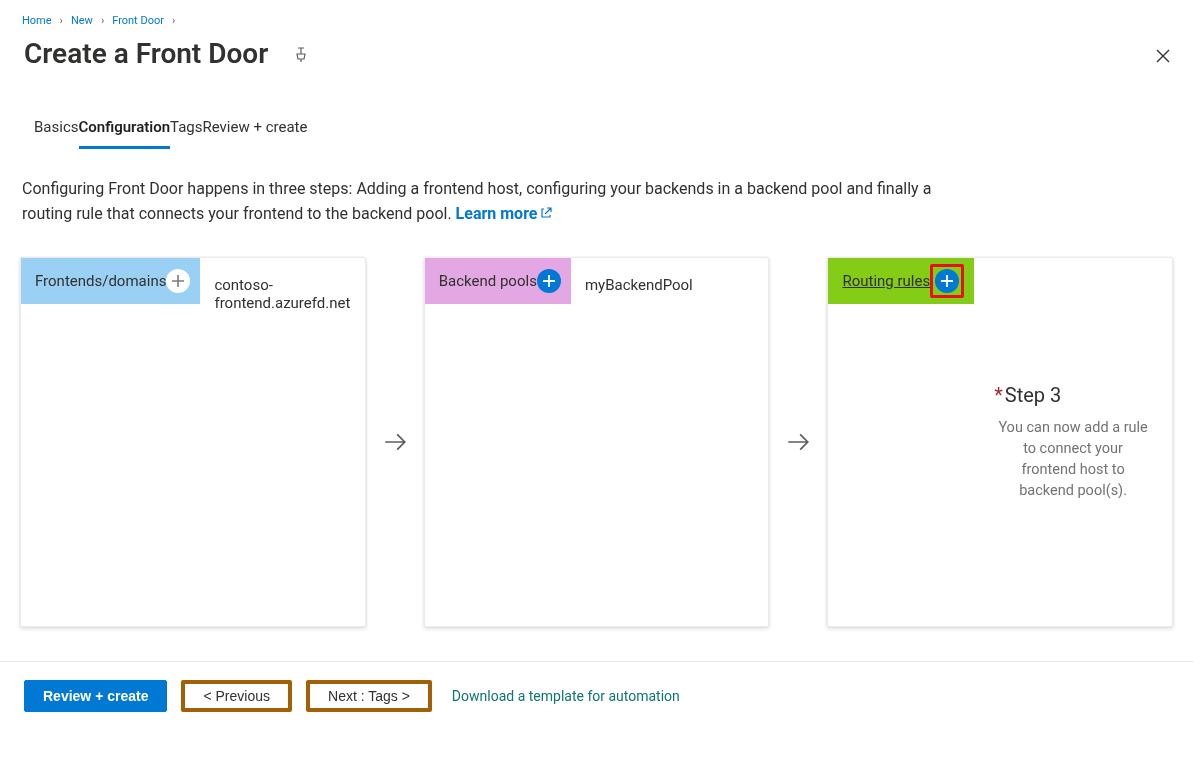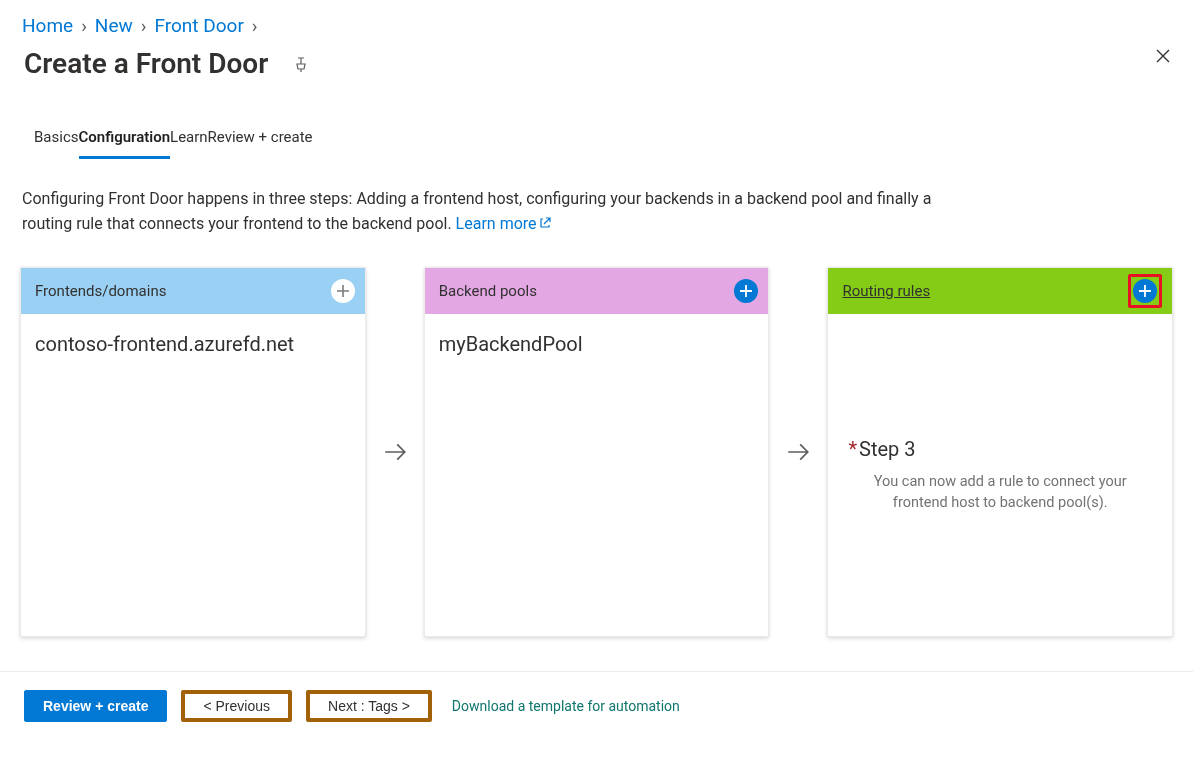--- a/index.html
+++ b/index.html
@@ -8,50 +8,50 @@
     font-family: "Segoe UI", -apple-system, BlinkMacSystemFont, Roboto, "Helvetica Neue", Arial, sans-serif;
     font-size: 14px;
     color: #323130;
     background: #ffffff;
     width: 1193px;
   }
 
   .page { padding: 10px 20px 0 20px; position: relative; }
 
   
-  .breadcrumb { display: flex; align-items: center; gap: 8px; font-size: 19px; padding: 4px 2px 10px 2px; }
+  .breadcrumb { display: flex; align-items: center; gap: 8px; font-size: 11px; padding: 4px 2px 10px 2px; }
   .breadcrumb .sep { color: #605e5c; }
   .breadcrumb .crumb { color: #0078D4; cursor: pointer; }
 
   
   .title-row { display:flex; align-items:center; justify-content:space-between; padding-right:0px; }
   .title-left { display:flex; align-items:center; gap:25px; }
   h1.page-title { font-size: 28px; font-weight: 600; margin: 0 0 6px 4px; }
   .pin-icon svg { width:16px; height:16px; }
   .close-x { position:absolute; top:48px; right:22px; cursor:pointer; }
   .close-x svg { width:16px; height:16px; stroke:#323130; }
 
   
   .tabs { display:flex; margin: 42px 0 0 14px; font-size:15px; }
   .tab { padding: 0 0 10px 0; cursor:pointer; color:#323130; }
   .tab.active { font-weight:600; border-bottom:3px solid #0078D4; color:#201f1e; }
 
   
   .intro { margin: 28px 0 0 2px; font-size:16px; max-width: 930px; line-height:1.55; }
-  .intro .link { color:#0078D4; cursor:pointer; display:inline-flex; align-items:flex-end; gap:2px;}
+  .intro .link { color:#0078D4; cursor:pointer; display:inline-flex; align-items:flex-end; gap:2px;font-weight:bold;}
   .ext-icon svg { width:12px; height:12px; }
 
   
   .cards { display:flex; align-items:stretch; margin-top:30px; gap:0; }
   .card {
     width: 380px;
     border:1px solid #edebe9;
     box-shadow: 0 2px 4px rgba(0,0,0,0.12), 0 0 2px rgba(0,0,0,0.10);
     border-radius:2px;
-    display:flex; flex-direction:column;
+    display:flex; flex-direction:row;
     background:#fff;
     min-height: 370px;
   }
   .card-header {
     height:46px; display:flex; align-items:center; justify-content:space-between;
     padding: 0 10px 0 14px; font-size:15px; font-weight:400;
   }
   .hdr-blue   { background:#9bd0f5; }
   .hdr-pink   { background:#e3a8e3; }
   .hdr-green  { background:#84cc16;text-decoration:underline; }
@@ -59,21 +59,21 @@
     width:24px; height:24px; border-radius:50%; display:flex; align-items:center; justify-content:center;
     cursor:pointer;
   }
   .add-white { background:#ffffff; }
   .add-blue  { background:#0078D4; }
   .add-btn svg { width:14px; height:14px; }
   .add-white svg path { stroke:#7c7c7c; }
   .add-blue  svg path { stroke:#ffffff; }
 
   .card-body { padding: 18px 14px; flex:1; }
-  .item-text { font-size:20px; cursor:pointer; }
+  .item-text { font-size:15px; cursor:pointer; }
 
   .step3-body { display:flex; flex-direction:column; align-items:flex-start; justify-content:center; text-align:center; padding:0 20px; }
   .step3-title { font-size:20px; margin-bottom:10px; }
   .req { color:#a4262c; margin-right:2px; }
   .step3-text { color:#737373; font-size:14.5px; line-height:1.45; }
 
   .highlight-box { border:3px solid #e81123; padding:2px; border-radius:2px; }
 
   .arrow-cell { width:64px; display:flex; align-items:center; justify-content:center; }
   .arrow-cell svg { width:26px; height:26px; stroke:#605e5c; }
@@ -112,21 +112,21 @@
     <span class="close-x">
       <svg viewBox="0 0 16 16" fill="none" stroke-width="1.4">
           <path d="M2 2l12 12M14 2L2 14"></path>
         </svg>
     </span>
   </div>
 
   <div class="tabs">
     <div class="tab">Basics</div>
     <div class="tab active">Configuration</div>
-    <div class="tab">Learn</div>
+    <div class="tab">Tags</div>
     <div class="tab">Review + create</div>
   </div>
 
   <div class="intro">
     <span>Configuring Front Door happens in three steps: Adding a frontend host, configuring your backends in a backend pool and finally a routing rule that connects your frontend to the backend pool. </span>
     <span class="link">
       <span>Learn more</span>
       <span class="ext-icon">
         <svg viewBox="0 0 12 12" fill="none" stroke="#0078D4" stroke-width="1.2">
           <path d="M4 2H2v8h8V8M7 1h4v4M11 1L5 7"></path>

